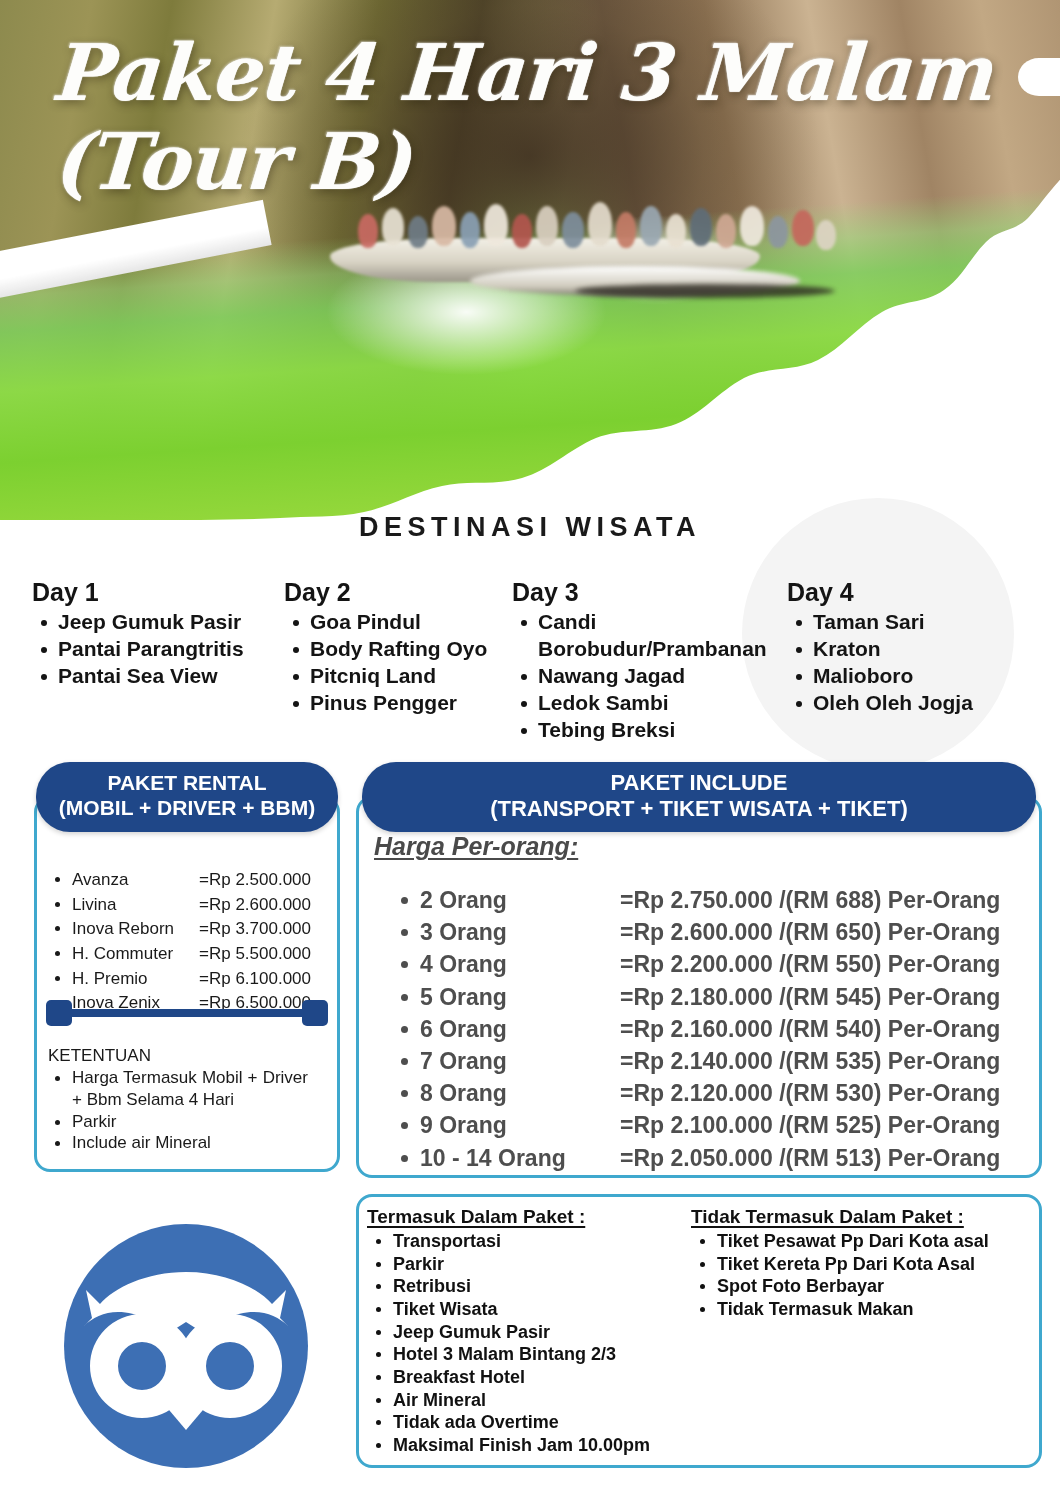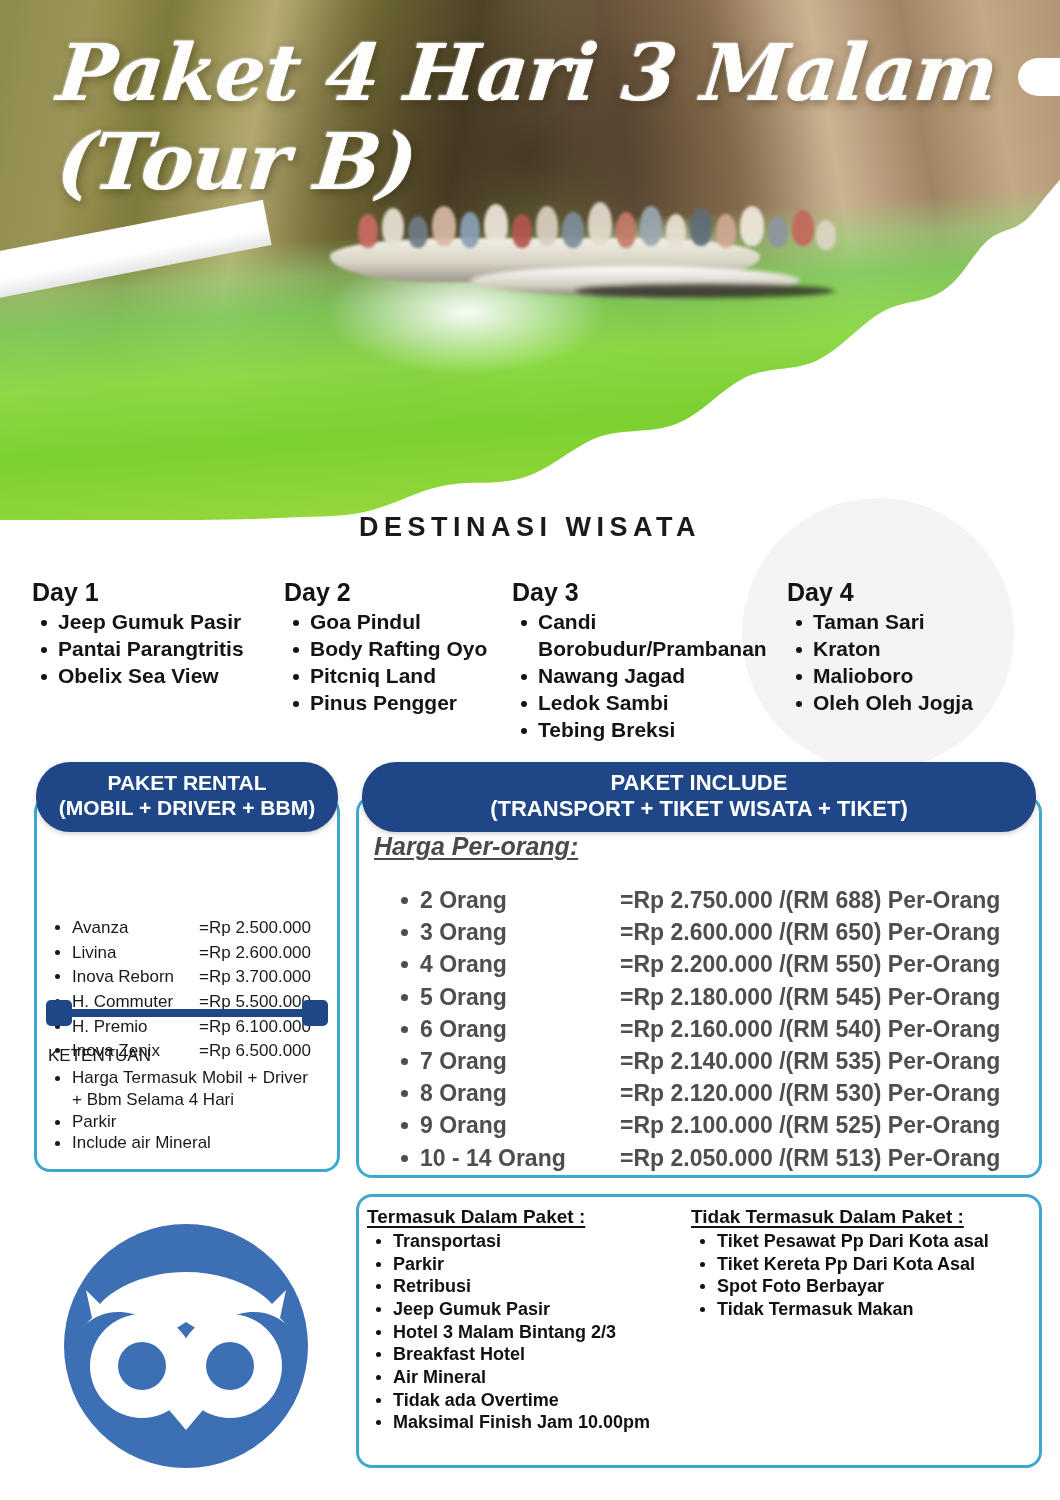--- a/index.html
+++ b/index.html
@@ -238,21 +238,21 @@
   }
   #rental-header {
     left: 36px; top: 762px;
     width: 302px;
     padding: 9px 10px 11px;
     font-size: 21px;
     line-height: 1.18;
   }
   #rental-body {
     position: absolute;
-    left: 34px; top: 916px;
+    left: 34px; top: 868px;
     width: 306px;
     z-index: 4;
     padding: 0 14px;
   }
   #rental-list {
     list-style: none;
   }
   #rental-list li {
     position: relative;
     padding-left: 24px;
@@ -507,21 +507,21 @@
 
   <div id="destinasi-heading">DESTINASI WISATA</div>
 
   <div id="days">
 
     <div class="day-col" id="day-col-0">
       <div class="day-title">Day 1</div>
       <ul class="day-list">
         <li>Jeep Gumuk Pasir</li>
         <li>Pantai Parangtritis</li>
-        <li>Obelix Sea View</li>
+        <li>Pantai Sea View</li>
       </ul>
     </div>
 
     <div class="day-col" id="day-col-1">
       <div class="day-title">Day 2</div>
       <ul class="day-list">
         <li>Goa Pindul</li>
         <li>Body Rafting Oyo</li>
         <li>Pitcniq Land</li>
         <li>Pinus Pengger</li>
@@ -637,20 +637,21 @@
   <div class="panel" id="terms-panel"></div>
 
   <div id="terms-inner">
 
     <div id="incl-col">
       <div class="terms-title">Termasuk Dalam Paket :</div>
       <ul class="terms-list">
         <li>Transportasi</li>
         <li>Parkir</li>
         <li>Retribusi</li>
+        <li>Tiket Wisata</li>
         <li>Jeep Gumuk Pasir</li>
         <li>Hotel 3 Malam Bintang 2/3</li>
         <li>Breakfast Hotel</li>
         <li>Air Mineral</li>
         <li>Tidak ada Overtime</li>
         <li>Maksimal Finish Jam 10.00pm</li>
       </ul>
     </div>
 
     <div id="excl-col">

